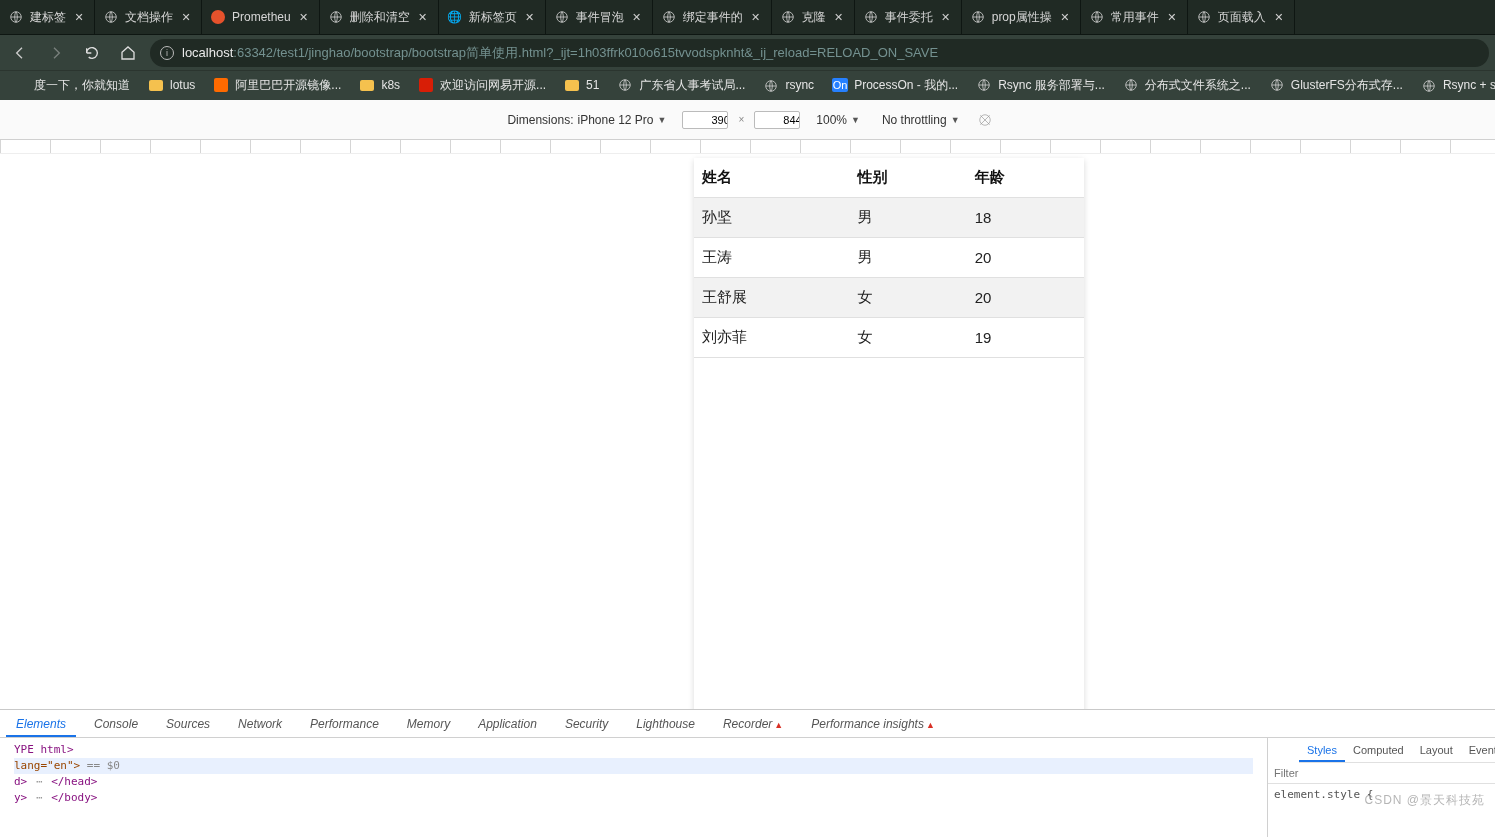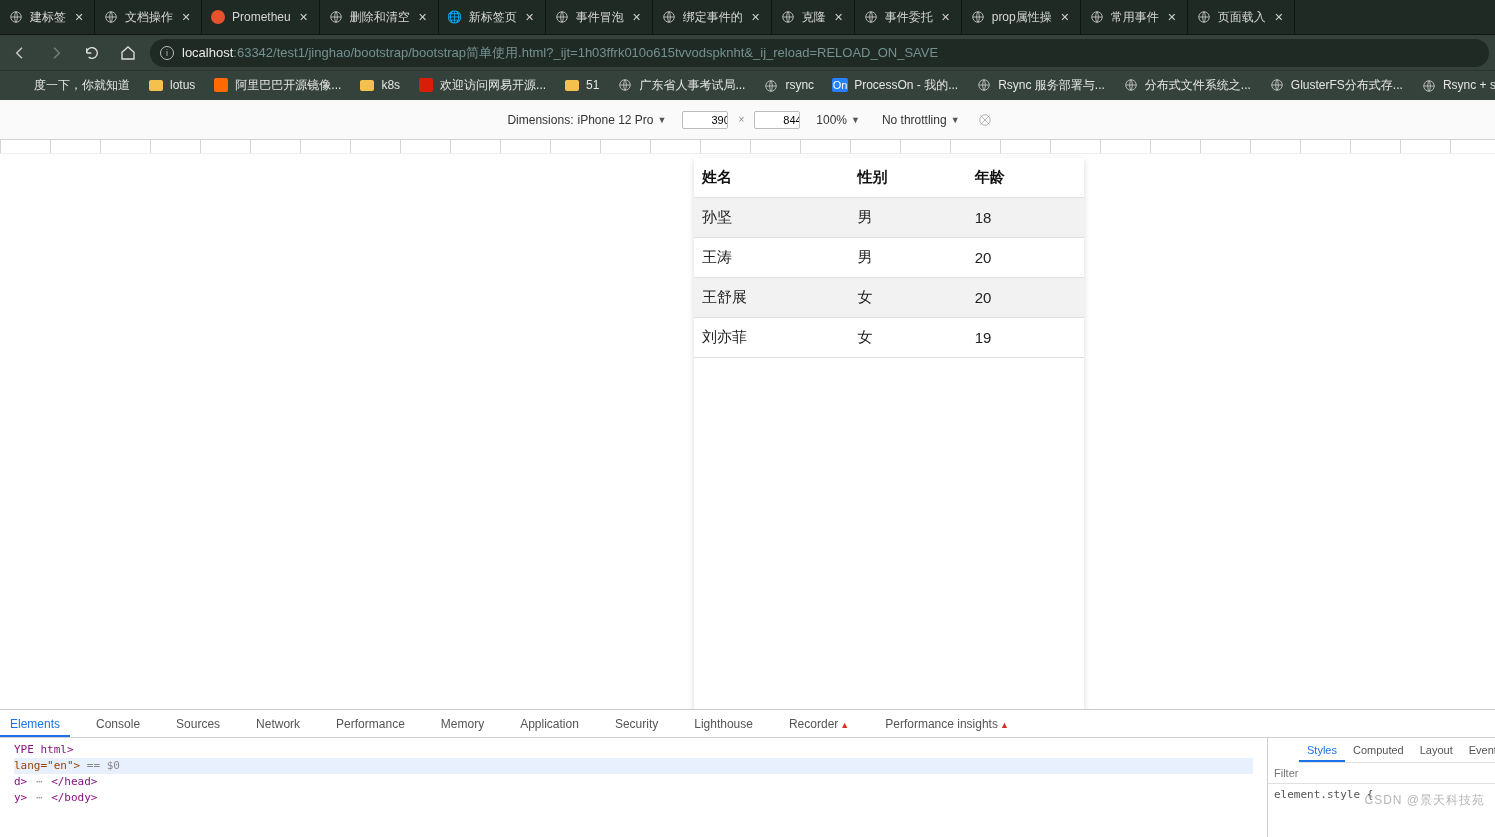--- a/index.html
+++ b/index.html
@@ -136,21 +136,22 @@
       left:0; right:0; bottom:0;
       height:128px;
       border-top:1px solid #c9c9c9;
       background:#fff;
       display:flex; flex-direction:column;
       font-size:12px;
     }
     .dt-tabs {
       display:flex; align-items:center; height:28px;
       border-bottom:1px solid #d0d0d0;
-      gap:16px; color:#555;
+      padding-left:6px;
+      gap:8px; color:#555;font-style:italic;
     }
     .dt-tab {
       padding:6px 10px; cursor:pointer;
     }
     .dt-tab.active { color:#1a73e8; border-bottom:2px solid #1a73e8; padding-bottom:4px; }
     .dt-tab .beta { color:#d93025; font-size:9px; margin-left:2px; }
     .dt-body {
       display:flex; flex:1; overflow:hidden;
     }
     .dt-elements {

